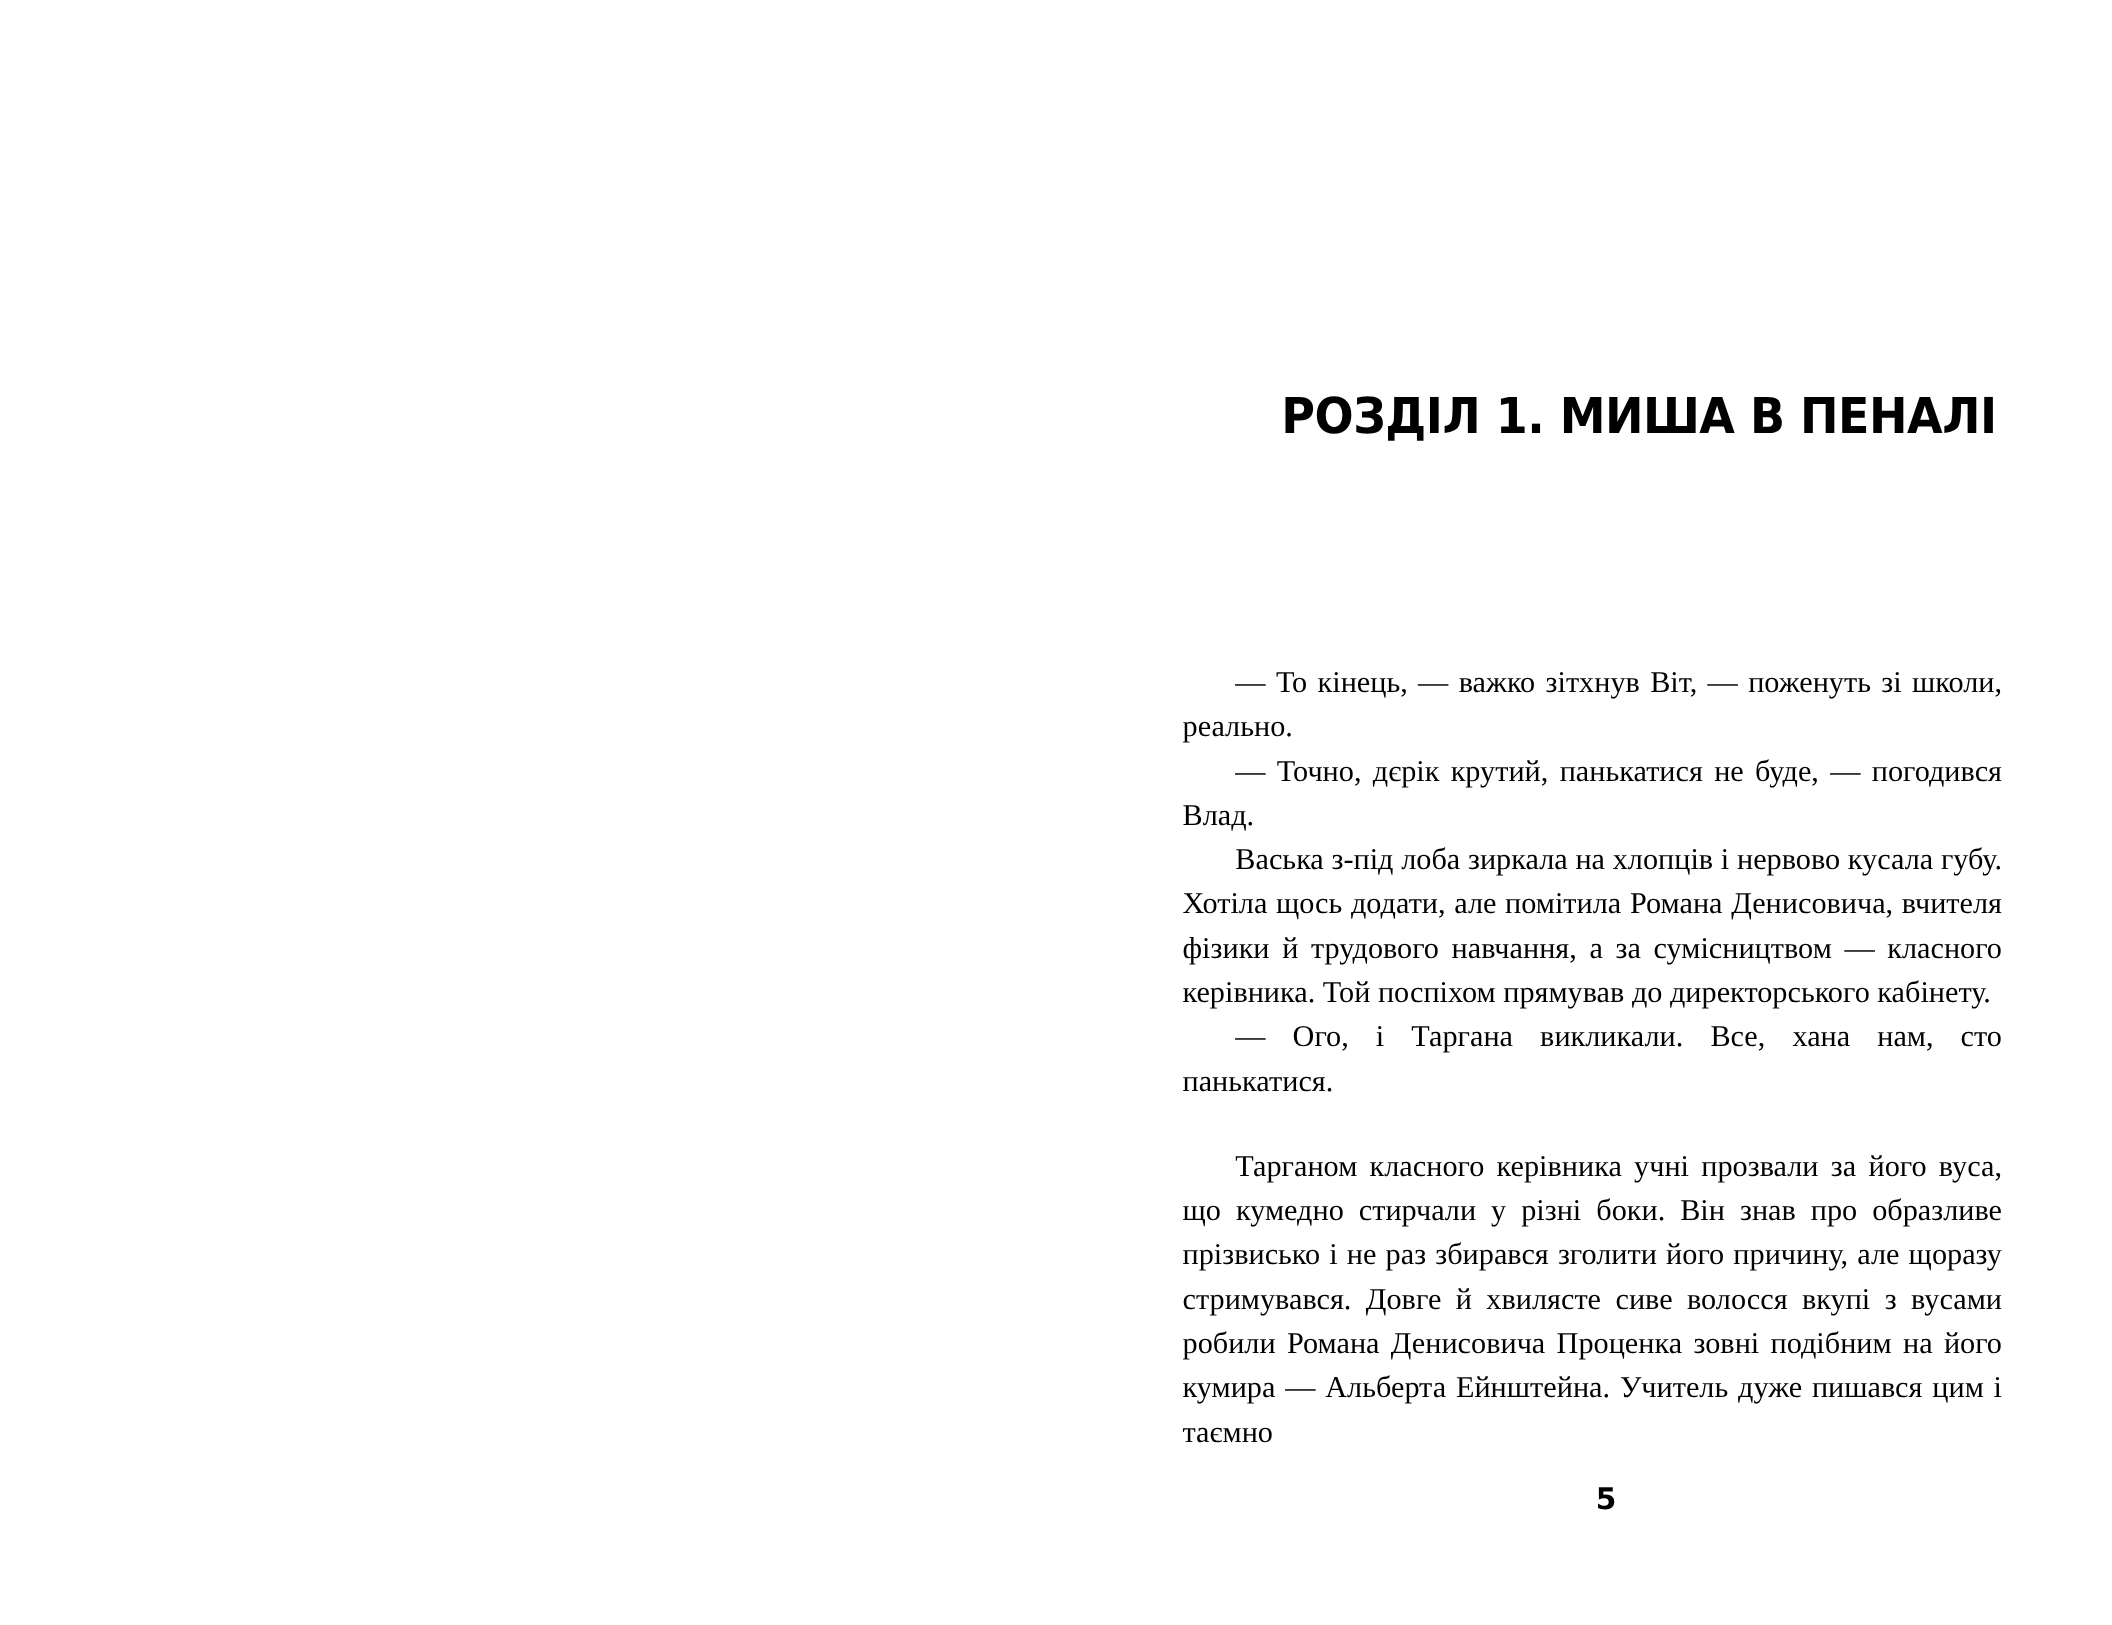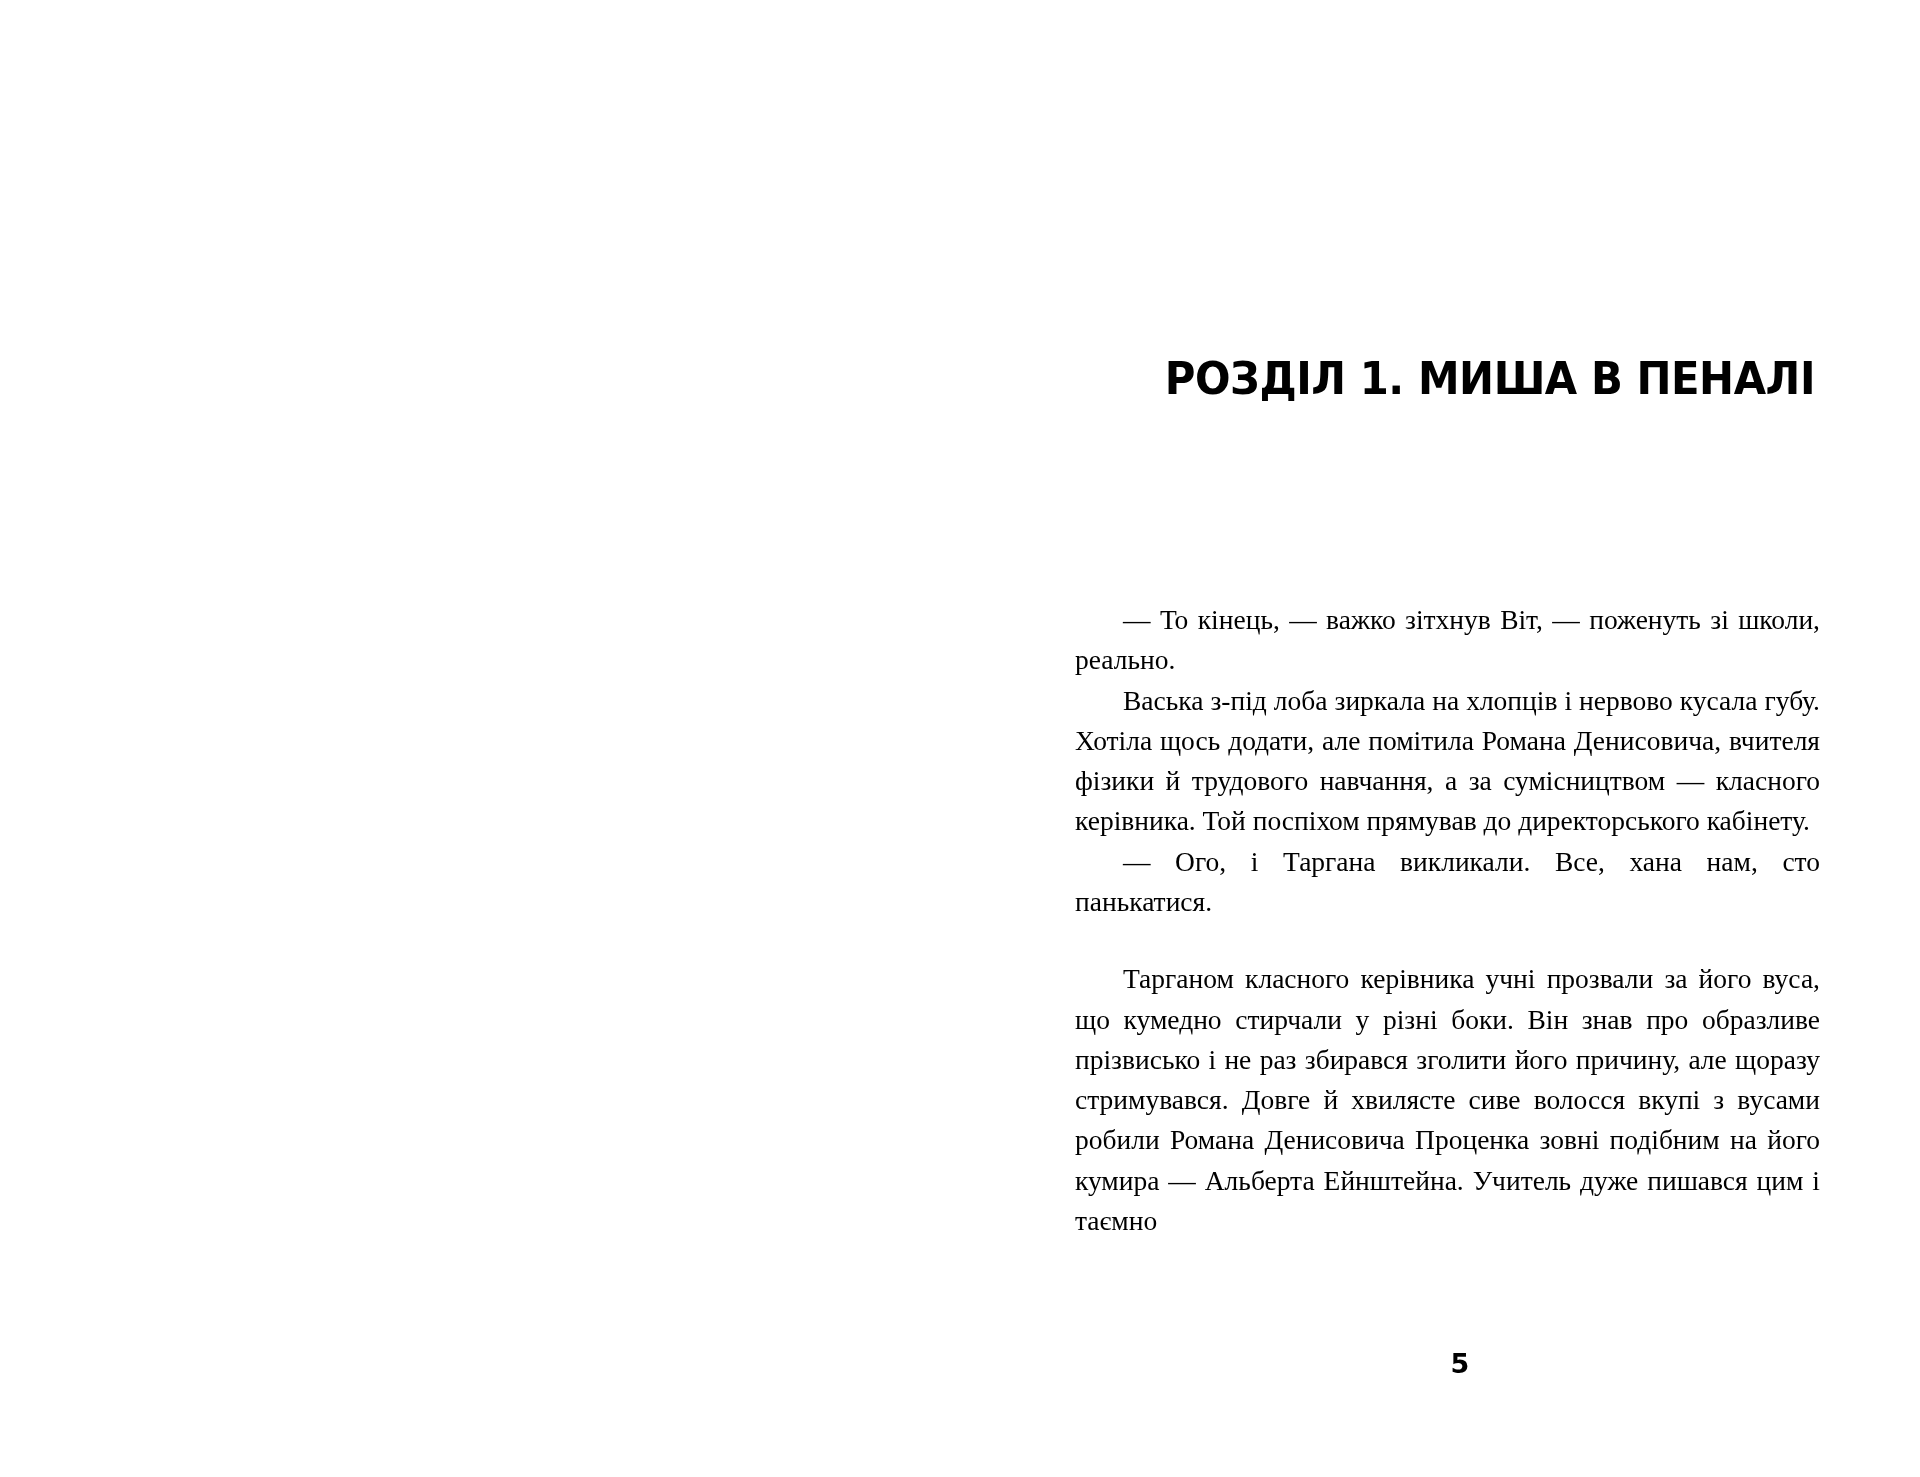--- a/index.html
+++ b/index.html
@@ -69,20 +69,21 @@
 <body>
 
 <div class="page">
 
   <div class="text-column">
     <h1 class="chapter-title">РОЗДІЛ 1. МИША В ПЕНАЛІ</h1>
   </div>
 
   <div class="body-block">
     <p class="para">— То кінець, — важко зітхнув Віт, — поженуть зі школи, реально.</p>
+    <p class="para">— Точно, дєрік крутий, панькатися не буде, — погодився Влад.</p>
     <p class="para">Васька з-під лоба зиркала на хлопців і нервово кусала губу. Хотіла щось додати, але помітила Романа Денисовича, вчителя фізики й трудового навчання, а за сумісництвом — класного керівника. Той поспіхом прямував до директорського кабінету.</p>
     <p class="para">— Ого, і Таргана викликали. Все, хана нам, сто панькатися.</p>
     <div class="gap"></div>
     <p class="para">Тарганом класного керівника учні прозвали за його вуса, що кумедно стирчали у різні боки. Він знав про образливе прізвисько і не раз збирався зголити його причину, але щоразу стримувався. Довге й хвилясте сиве волосся вкупі з вусами робили Романа Денисовича Проценка зовні подібним на його кумира — Альберта Ейнштейна. Учитель дуже пишався цим і таємно</p>
   </div>
 
   <div class="folio">5</div>
 
 </div>
 

